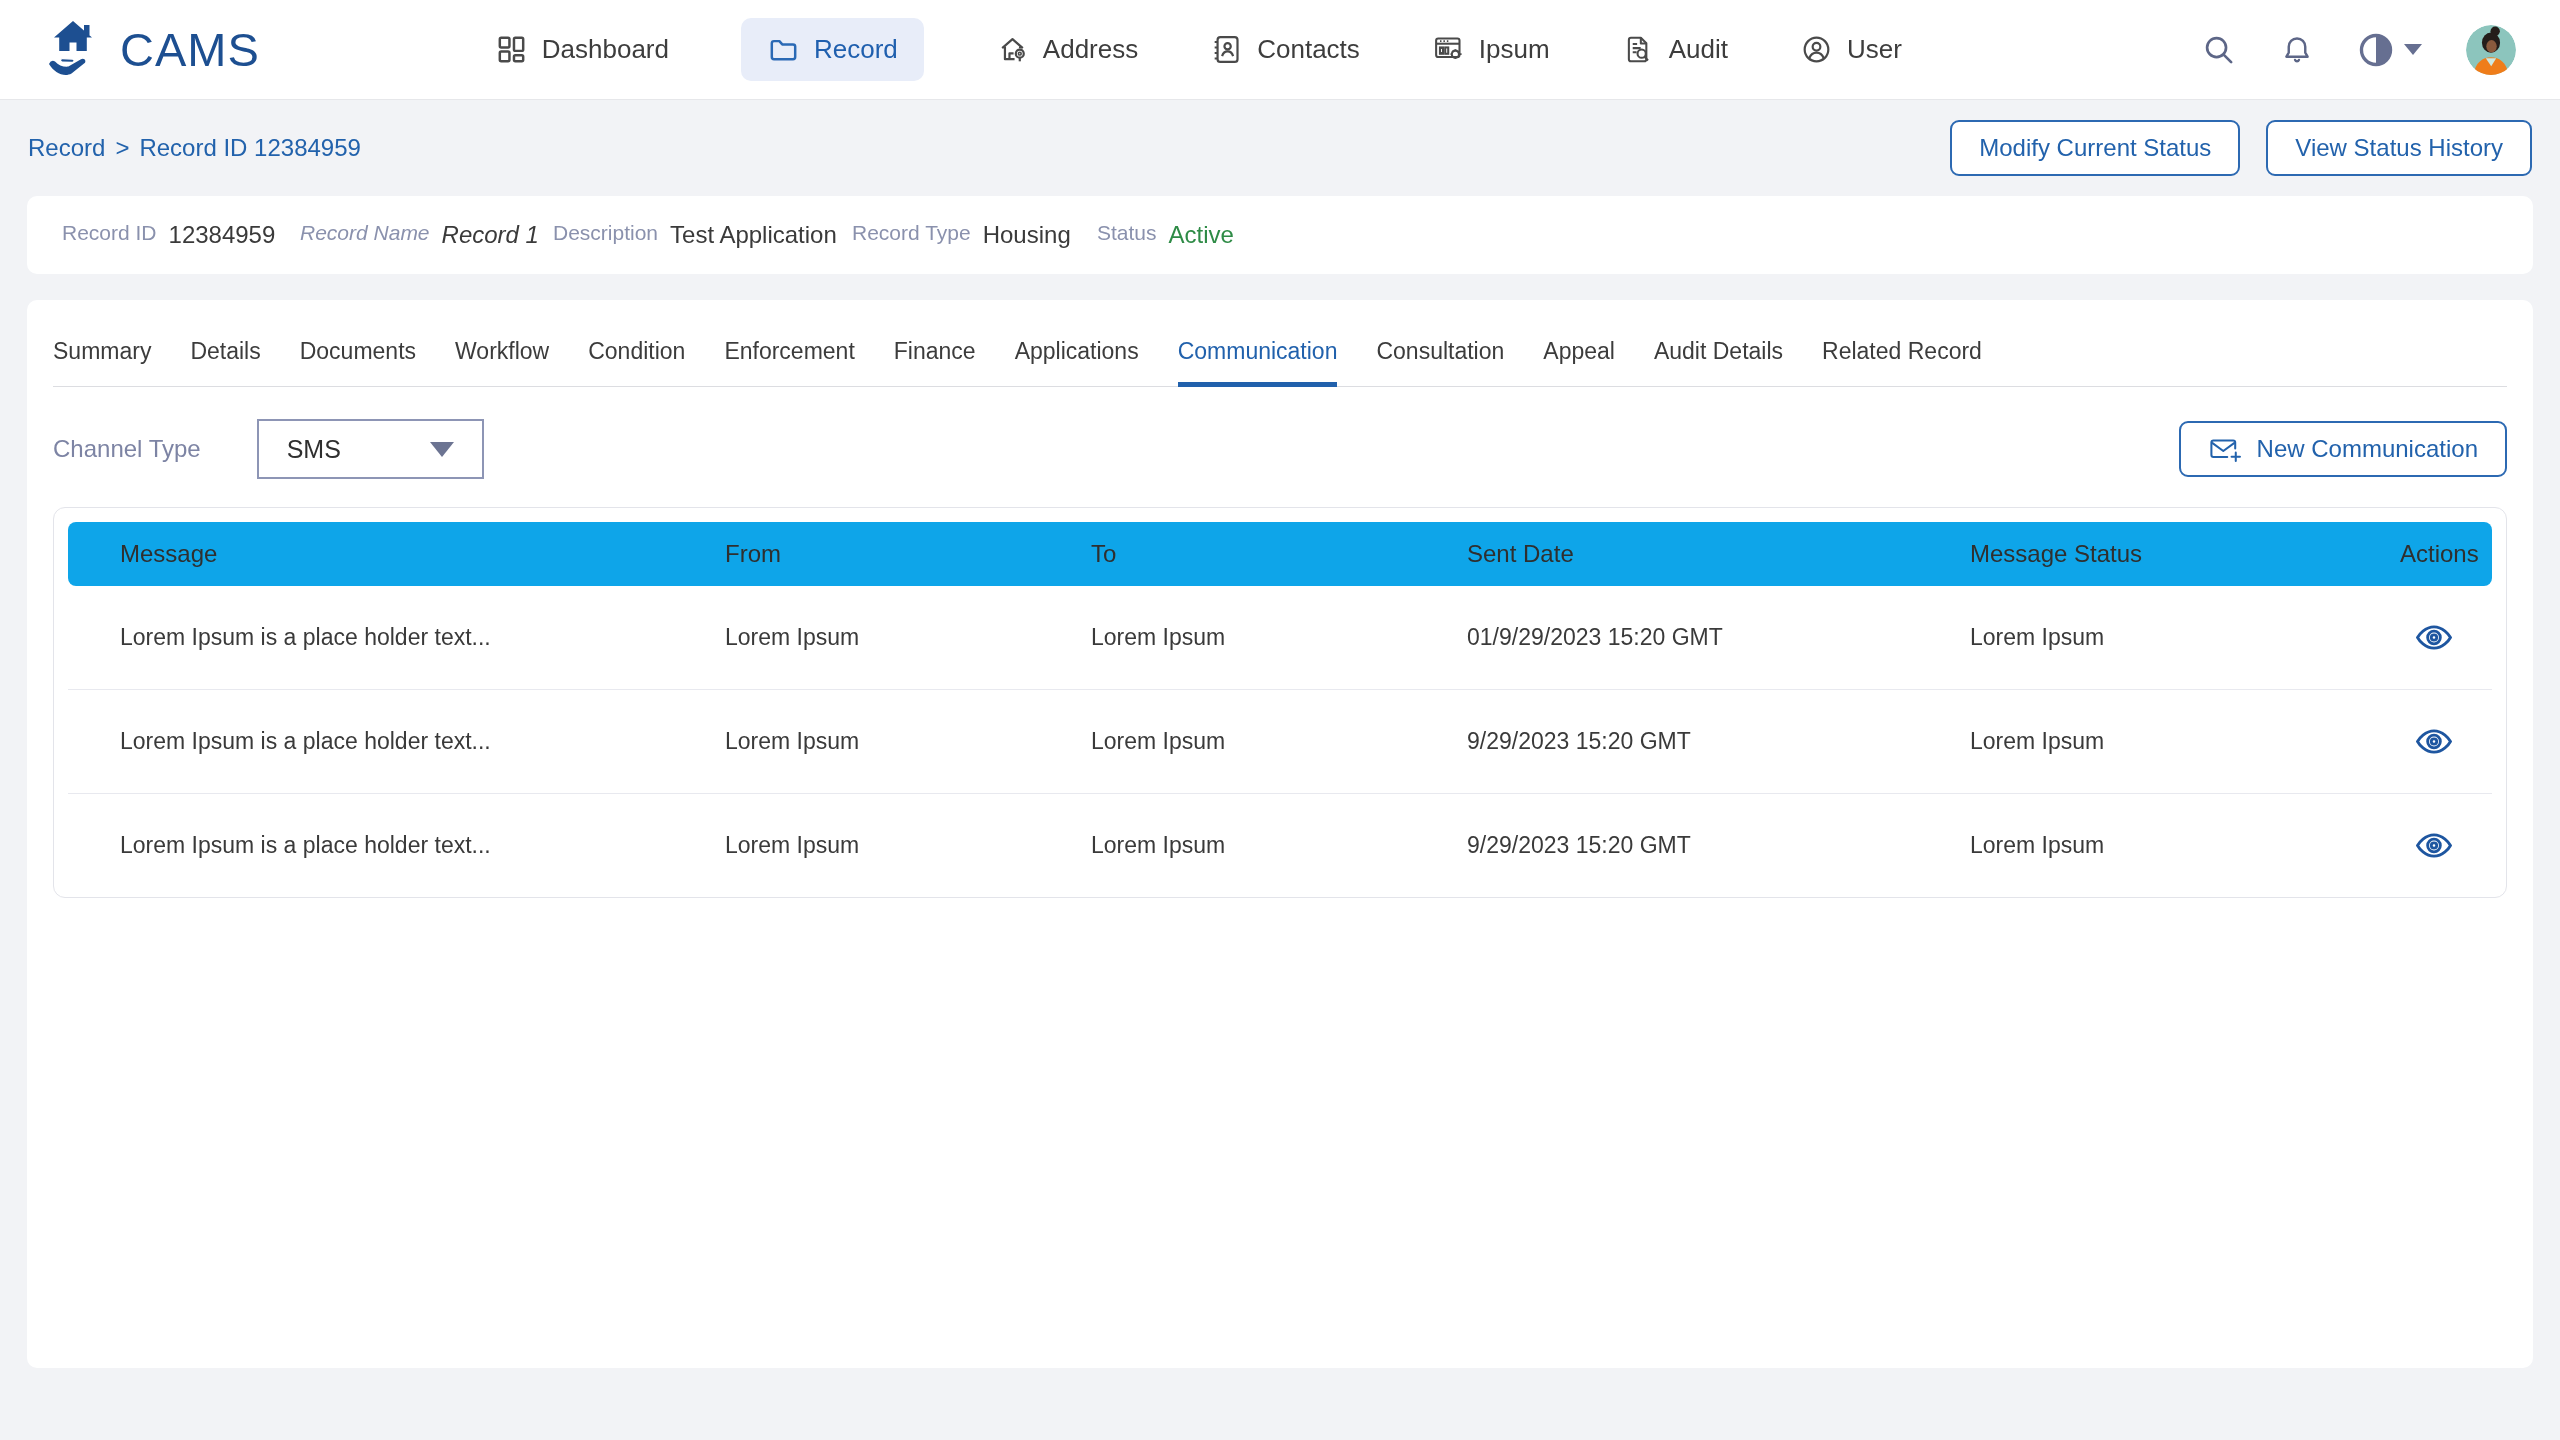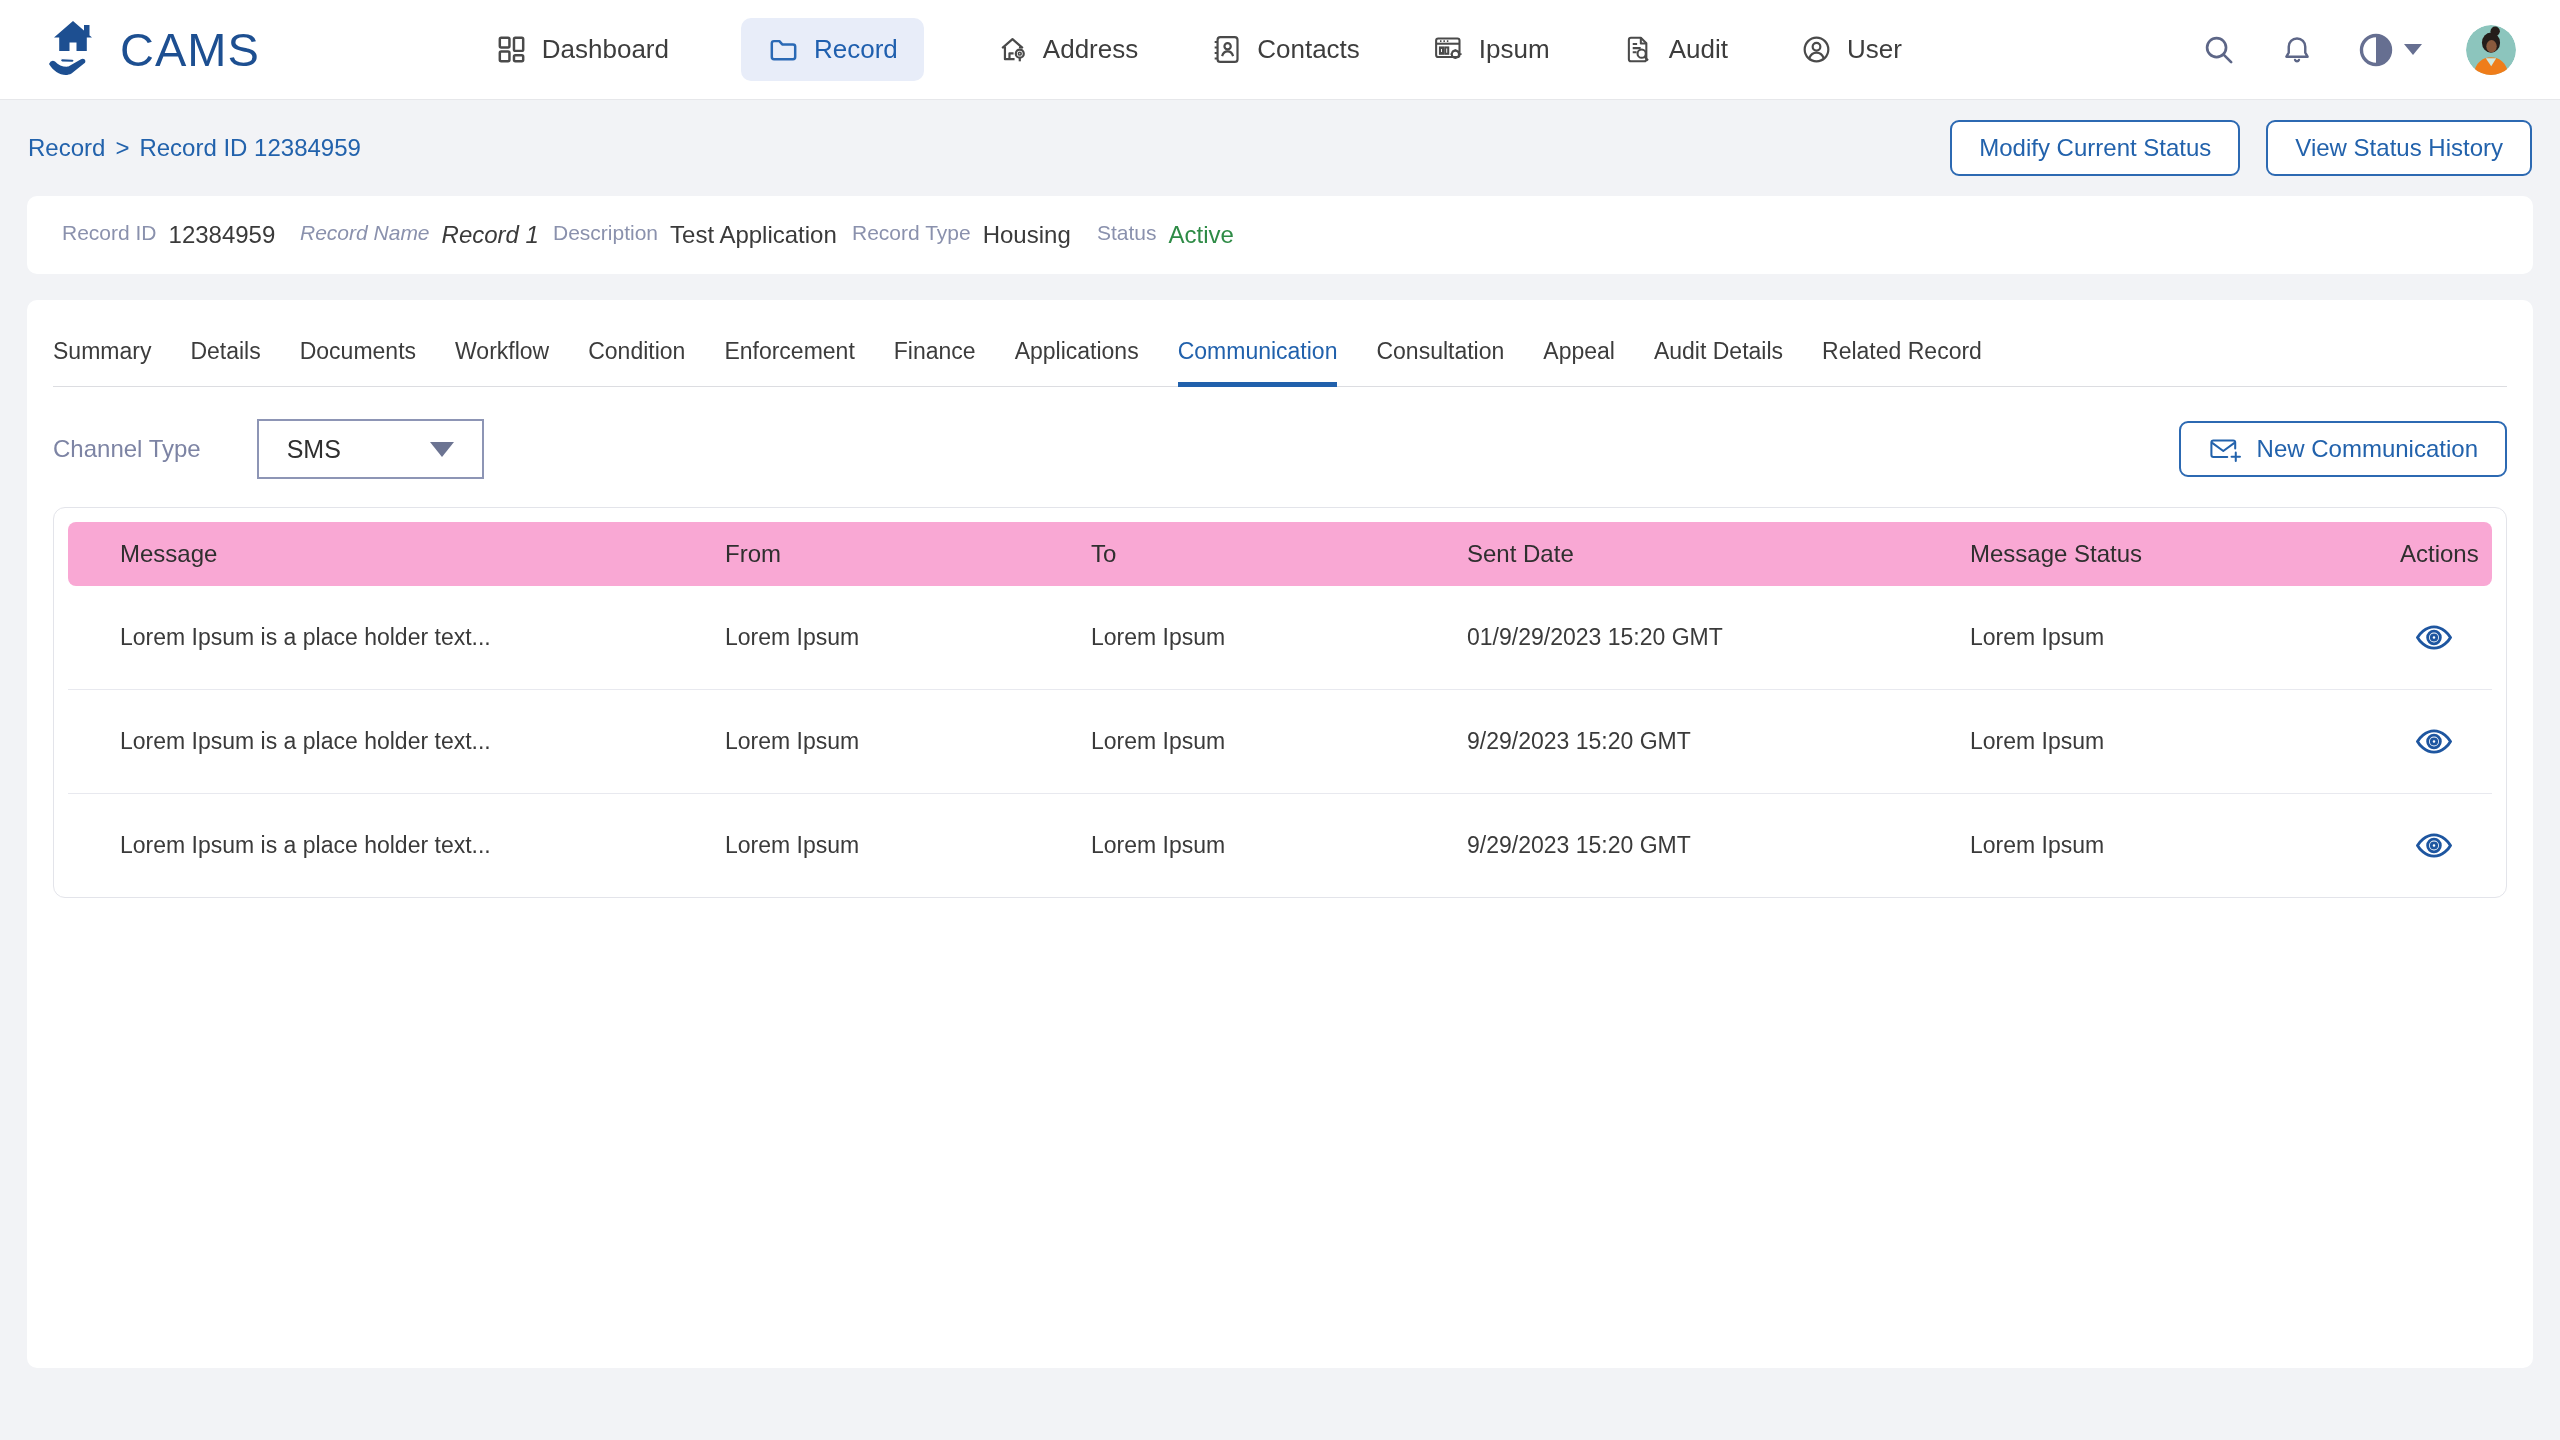--- a/index.html
+++ b/index.html
@@ -83,21 +83,21 @@
     border:2px solid #8d95b5; border-radius:0; background:#fff;
     display:flex; align-items:center; justify-content:space-between;
     padding:0 28px; font-size:25px; color:#2f2f2f; cursor:pointer;
   }
   .caret-down { width:0; height:0; border-left:12px solid transparent; border-right:12px solid transparent; border-top:15px solid #6c7492; }
   .btn-newcomm { margin-left:auto; }
 
   
   .table-wrap { margin-top:28px; border:1px solid #e3e4ea; border-radius:12px; background:#fff; }
   .thead {
-    margin:14px 14px 0; height:64px; background:#f9a8d4; border-radius:8px;
+    margin:14px 14px 0; height:64px; background:#0ea5e9; border-radius:8px;
     display:grid; grid-template-columns:605px 366px 376px 503px 430px 1fr;
     align-items:center; padding:0 24px 0 52px;
     font-size:24px; color:#2f2f2f;
   }
   .th-actions { text-align:center; }
   .trow {
     display:grid; grid-template-columns:605px 366px 376px 503px 430px 1fr;
     align-items:center; height:103px; padding:0 38px 0 66px;
     font-size:23px; color:#3a3a3a;
   }

